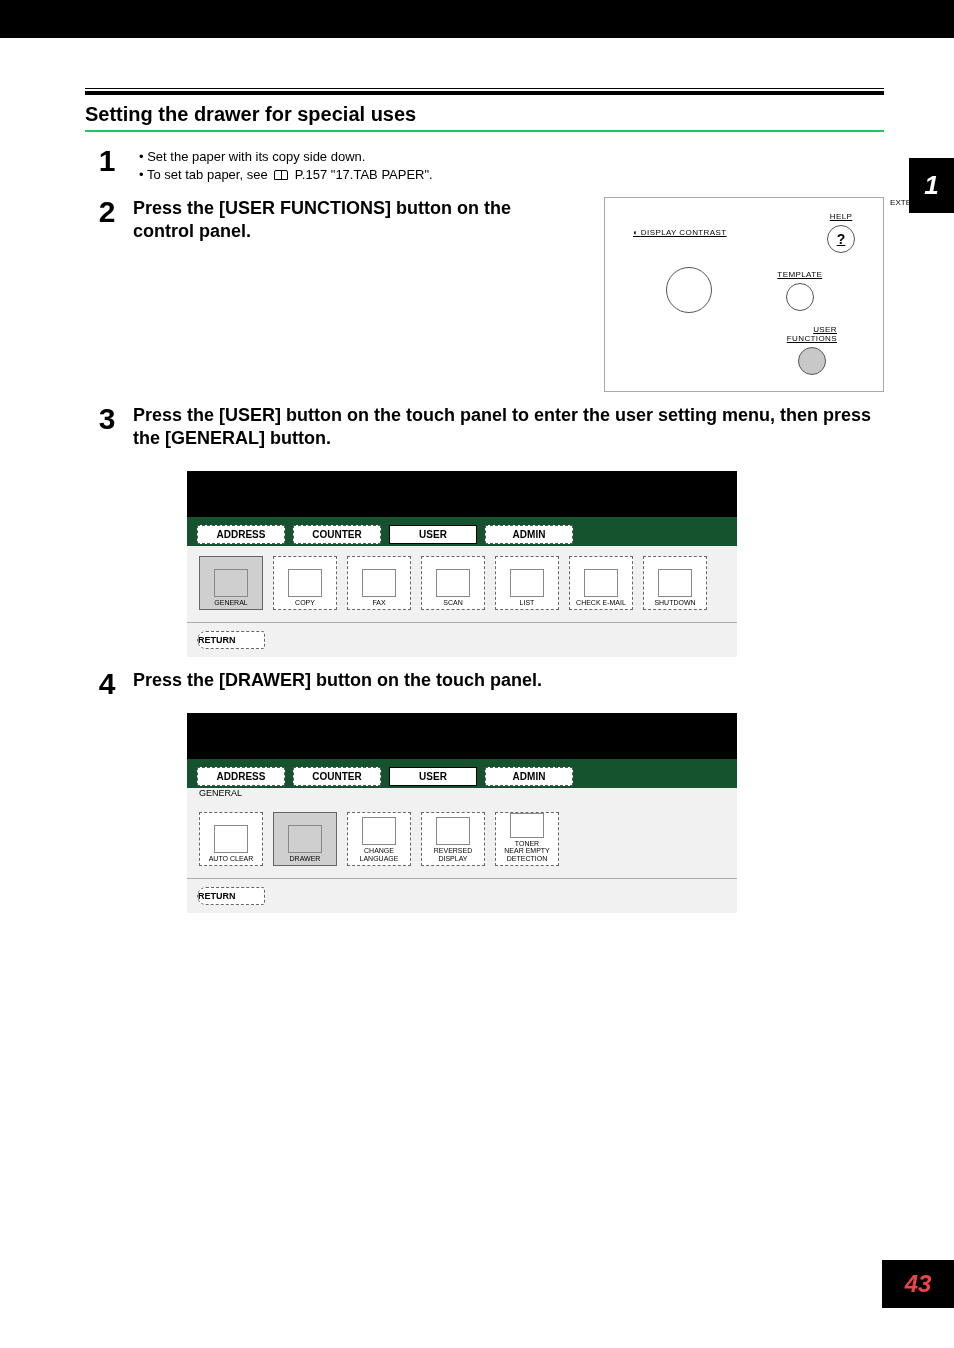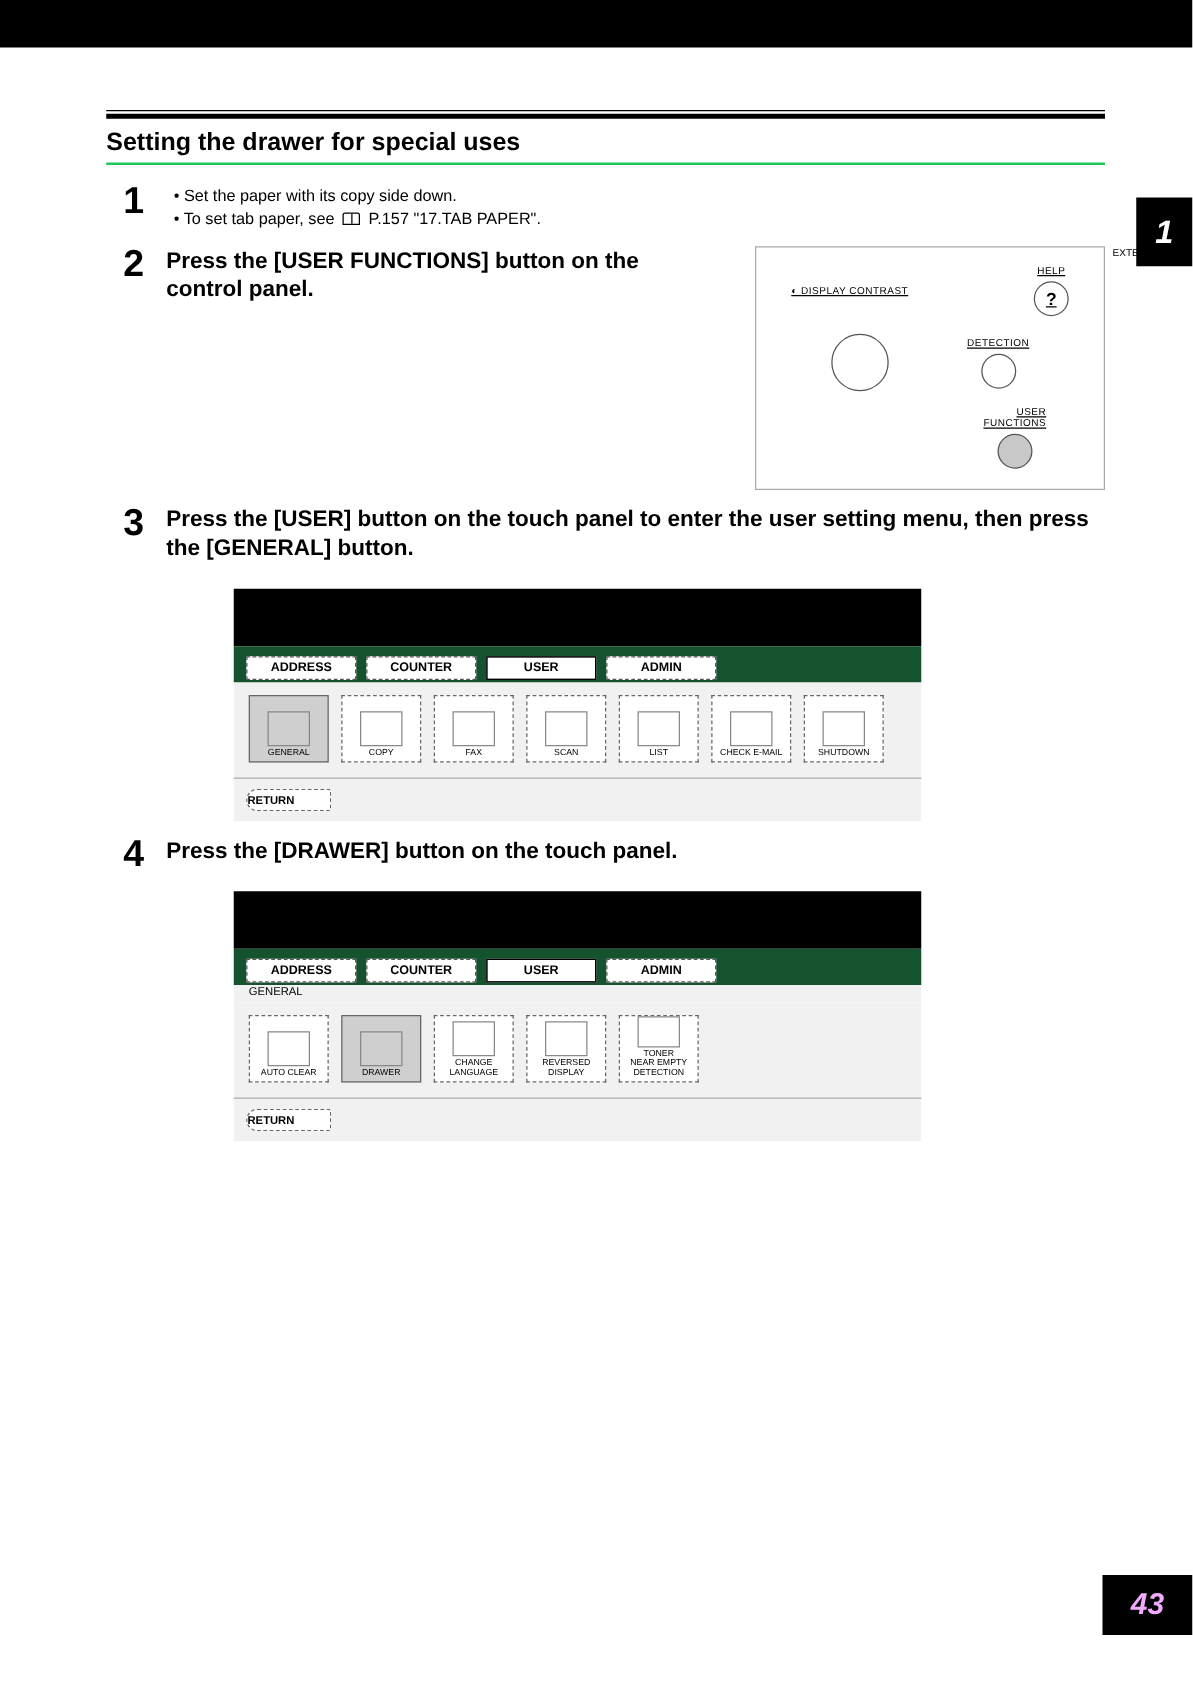--- a/index.html
+++ b/index.html
@@ -34,21 +34,21 @@
   .tp-tab { flex: 0 0 88px; border: 1.5px dashed #555; background: #fff; font-size: 10px; font-weight: bold; text-align: center; padding: 3px 0; position: relative; }
   .tp-tab.sel { border-style: solid; }
   .tp-tab.sel::before { content: ""; position: absolute; inset: -1px; border: 1px solid #000; }
   .touch-sub { background: #f1f1f1; font-size: 9px; padding: 0 12px 4px; }
   .touch-mid { background: #f1f1f1; padding: 10px 12px 12px; display: flex; gap: 10px; flex-wrap: wrap; }
   .tile { flex: 0 0 64px; height: 54px; border: 1.5px dashed #666; background: #fff; display: flex; flex-direction: column; align-items: center; justify-content: flex-end; font-size: 7px; padding-bottom: 2px; text-align: center; line-height: 1.1; }
   .tile.sel { background: #cfcfcf; border-style: solid; }
   .tile-ico { width: 34px; height: 28px; border: 1px solid #888; margin-bottom: 2px; }
   .touch-bot { background: #f1f1f1; border-top: 1px solid #aaa; padding: 8px 10px; }
   .ret { width: 68px; border: 1.5px dashed #666; background: #fff; border-radius: 10px 3px 3px 10px; font-size: 9px; font-weight: bold; padding: 3px 0; }
-  .page-num { position: absolute; right: 0; bottom: 0; width: 72px; height: 48px; background: #000; color: #f0abfc; font-size: 24px; font-style: italic; font-weight: bold; display: flex; align-items: center; justify-content: center; }
+  .page-num { position: absolute; right: 0; bottom: 0; width: 72px; height: 48px; background: #000; color: #ef4444; font-size: 24px; font-style: italic; font-weight: bold; display: flex; align-items: center; justify-content: center; }
 </style>
 </head>
 <body>
 
 <div class="top-bar"></div>
 
 <div class="page">
 
   <div class="chapter-tab">1</div>
 
@@ -82,21 +82,21 @@
             <span class="cp-label">◐ <span>DISPLAY CONTRAST</span></span>
           </div>
           <div class="cp-col">
             <span class="cp-label">HELP</span>
             <div class="cp-btn">?</div>
           </div>
         </div>
         <div class="cp-row" style="justify-content:space-around;margin-top:6px">
           <div class="dial"></div>
           <div class="cp-col">
-            <span class="cp-label">DETECTION</span>
+            <span class="cp-label">TEMPLATE</span>
             <div class="cp-btn"></div>
           </div>
         </div>
         <div class="cp-row" style="justify-content:flex-end;padding-right:40px;margin-top:4px">
           <div class="cp-col">
             <span class="cp-label" style="white-space:pre">USER
 FUNCTIONS</span>
             <div class="cp-btn filled"></div>
           </div>
         </div>

